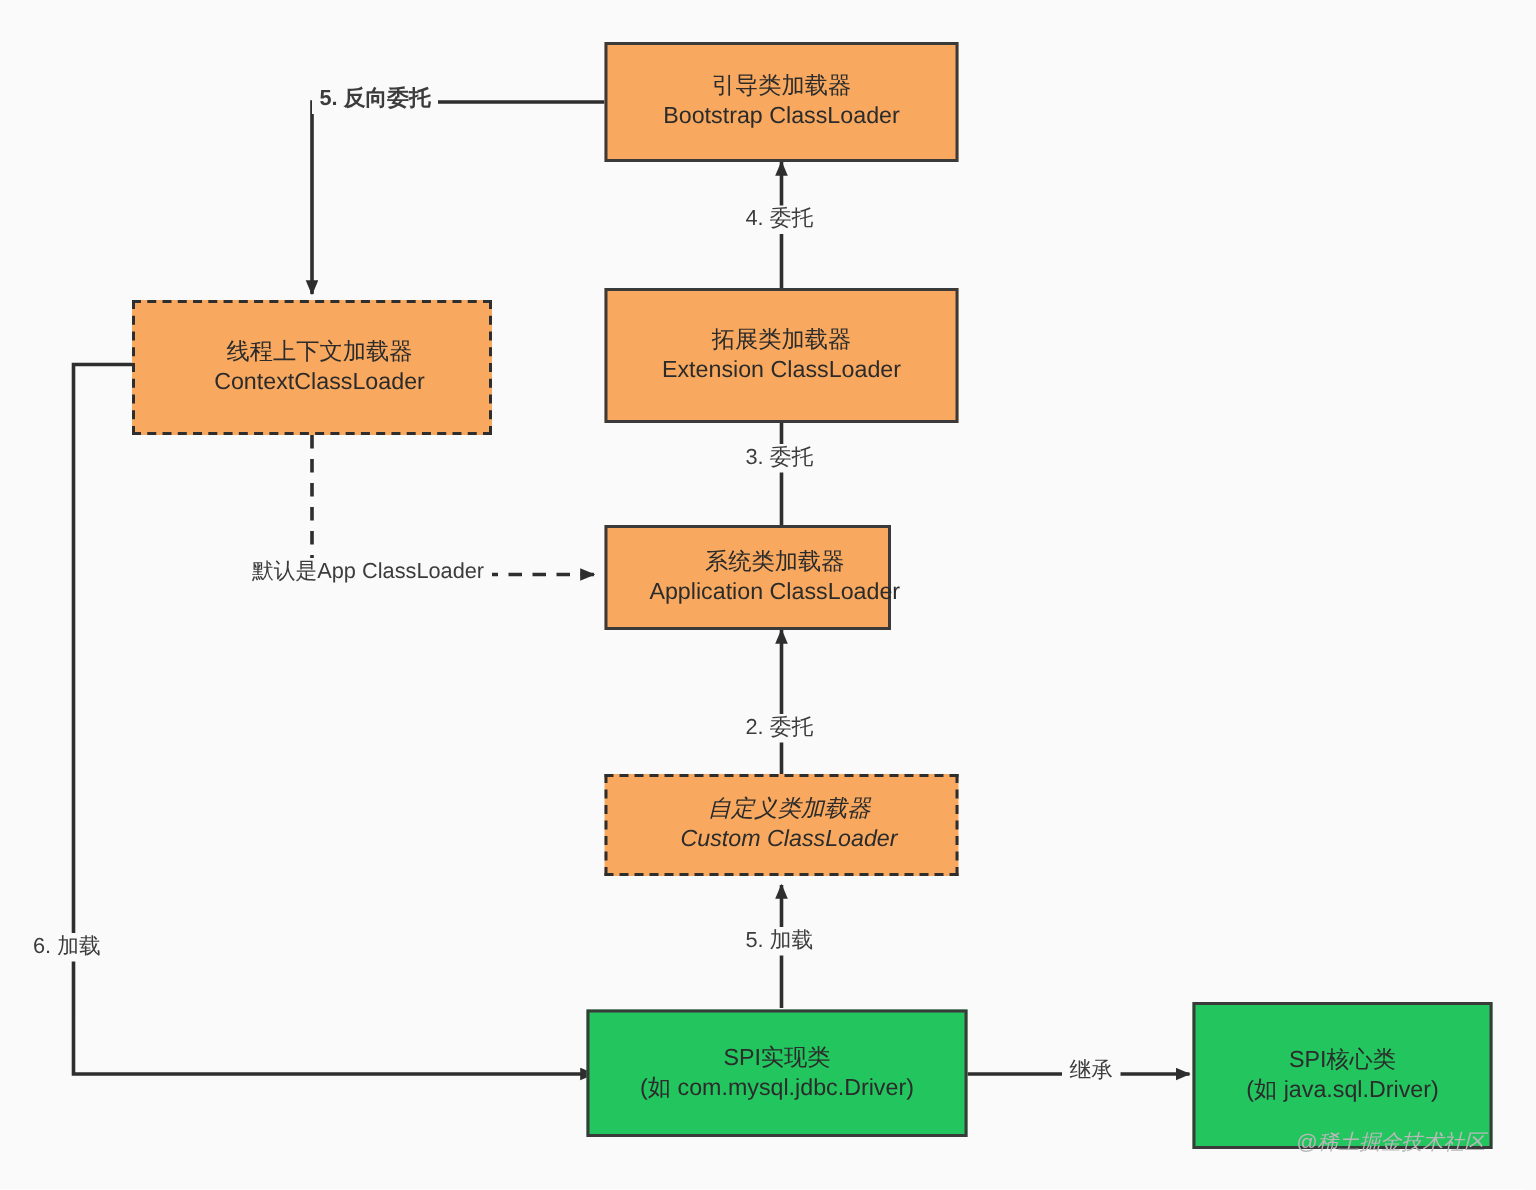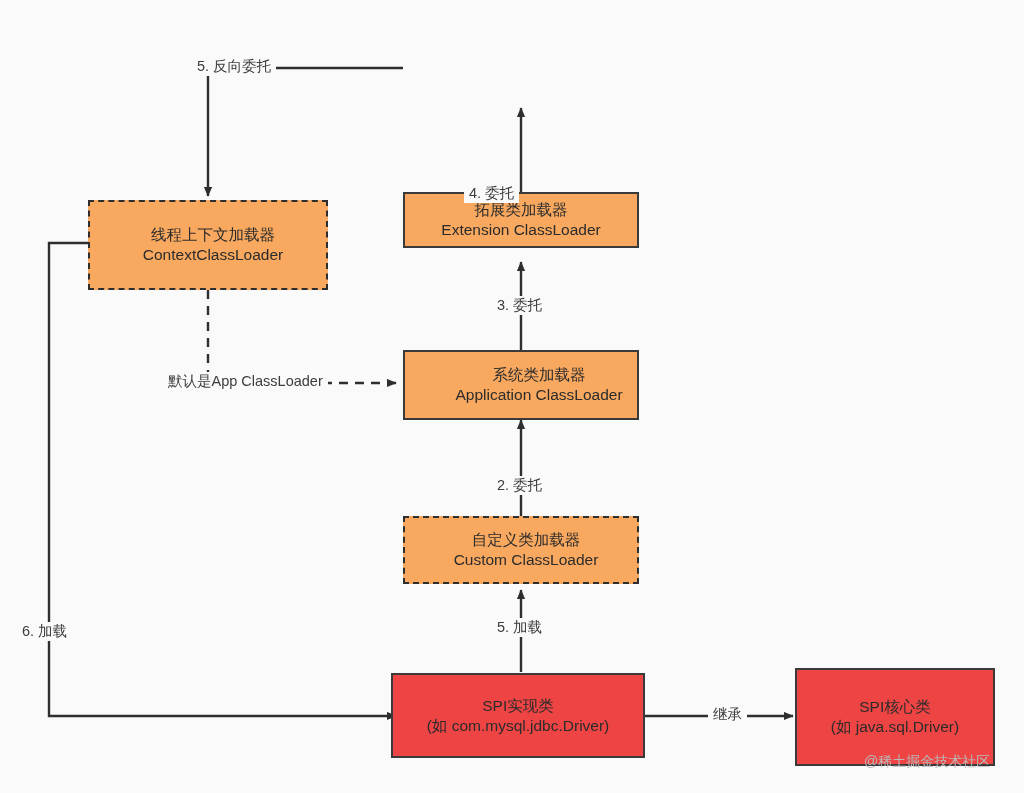--- a/index.html
+++ b/index.html
@@ -49,21 +49,21 @@
   .orange {
     background: #f9a95f;
     border: 2.2px solid #3a3a3a;
   }
   .orange-dashed {
     background: #f9a95f;
     border: 2.6px dashed #2e2e2e;
     padding-left: 10px;
   }
   .green {
-    background: #ef4444;
+    background: #22c55e;
     border: 2.2px solid #3a3a3a;
   }
   .edge-label {
     position: absolute;
     font-size: 14.5px;
     color: #3c3c3c;
     background: #fafafa;
     padding: 1px 5px;
     white-space: nowrap;
     z-index: 7;
@@ -102,32 +102,36 @@
 
     <path d="M403,68 L208,68 L208,196" stroke="#2e2e2e" stroke-width="2.4" fill="none" marker-end="url(#arrow)"></path>
 
     <path d="M88,243 L49,243 L49,716 L396,716" stroke="#2e2e2e" stroke-width="2.4" fill="none" marker-end="url(#arrow)"></path>
 
     <path d="M645,716 L793,716" stroke="#2e2e2e" stroke-width="2.4" fill="none" marker-end="url(#arrow)"></path>
 
     <path d="M208,290 L208,383 L396,383" stroke="#2e2e2e" stroke-width="2.4" fill="none" stroke-dasharray="9,7" marker-end="url(#arrow-dash)"></path>
   </svg>
 
+  <div class="node orange" style="left:403px; top:28px; width:236px; height:80px;">
+    <div class="ln ln-cn">引导类加载器</div>
+    <div class="ln ln-en">Bootstrap ClassLoader</div>
+  </div>
 
-  <div class="node orange" style="left:403px; top:192px; width:236px; height:56px;">
+  <div class="node orange" style="left:403px; top:192px; width:236px; height:90px;">
     <div class="ln ln-cn">拓展类加载器</div>
     <div class="ln ln-en">Extension ClassLoader</div>
   </div>
 
-  <div class="node orange" style="left:403px; top:350px; width:236px; height:70px;padding-left:36px;">
+  <div class="node orange" style="left:403px; top:350px; width:191px; height:70px;padding-left:36px;">
     <div class="ln ln-cn">系统类加载器</div>
     <div class="ln ln-en">Application ClassLoader</div>
   </div>
 
-  <div class="node orange-dashed" style="left:403px; top:516px; width:236px; height:68px;">
+  <div class="node orange-dashed" style="left:403px; top:516px; width:236px; height:68px;font-style:italic;">
     <div class="ln ln-cn">自定义类加载器</div>
     <div class="ln ln-en">Custom ClassLoader</div>
   </div>
 
   <div class="node orange-dashed" style="left:88px; top:200px; width:240px; height:90px;">
     <div class="ln ln-cn">线程上下文加载器</div>
     <div class="ln ln-en">ContextClassLoader</div>
   </div>
 
   <div class="node green" style="left:391px; top:673px; width:254px; height:85px;">
@@ -139,25 +143,25 @@
     <div class="ln ln-cn">SPI核心类</div>
     <div class="ln ln-en">(如 java.sql.Driver)</div>
   </div>
 
   <div class="edge-label" style="left:492px; top:618px;">5. 加载</div>
 
   <div class="edge-label" style="left:492px; top:458px;margin-top:18px;">2. 委托</div>
 
   <div class="edge-label" style="left:492px; top:296px;">3. 委托</div>
 
-  <div class="edge-label" style="left:464px; top:137px;margin-top:47px;">4. 委托</div>
+  <div class="edge-label" style="left:492px; top:137px;">4. 委托</div>
 
-  <div class="edge-label" style="left:192px; top:57px;">5. 反向委托</div>
+  <div class="edge-label" style="left:208px; top:57px;font-weight:bold;">5. 反向委托</div>
 
   <div class="edge-label" style="left:17px; top:622px;">6. 加载</div>
 
   <div class="edge-label" style="left:708px; top:705px;">继承</div>
 
   <div class="edge-label" style="left:163px; top:372px;">默认是App ClassLoader</div>
 
-  <div class="watermark" style="left:864px; top:753px;">@稀土掘金技术社区</div>
+  <div class="watermark" style="left:864px; top:753px;font-style:italic;">@稀土掘金技术社区</div>
 
 </div>
 
 </body></html>

